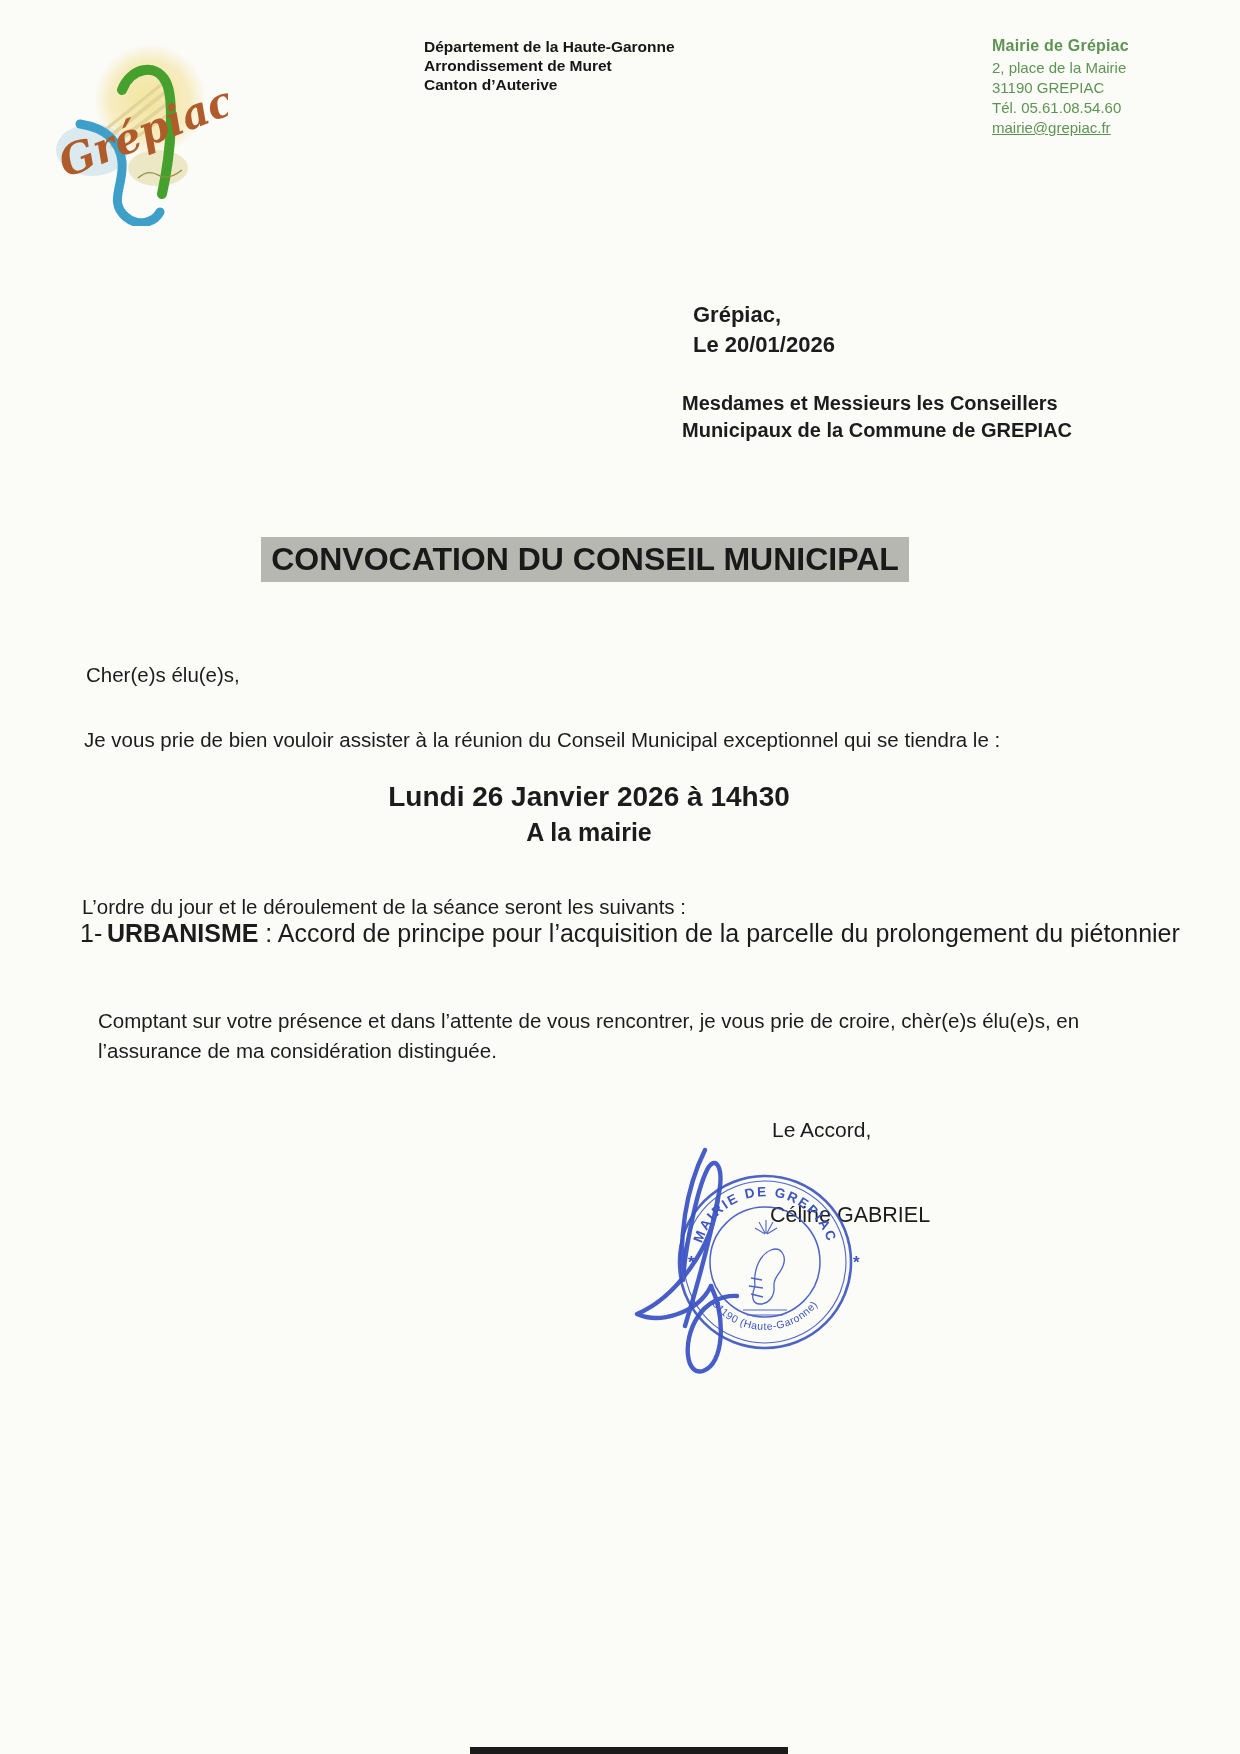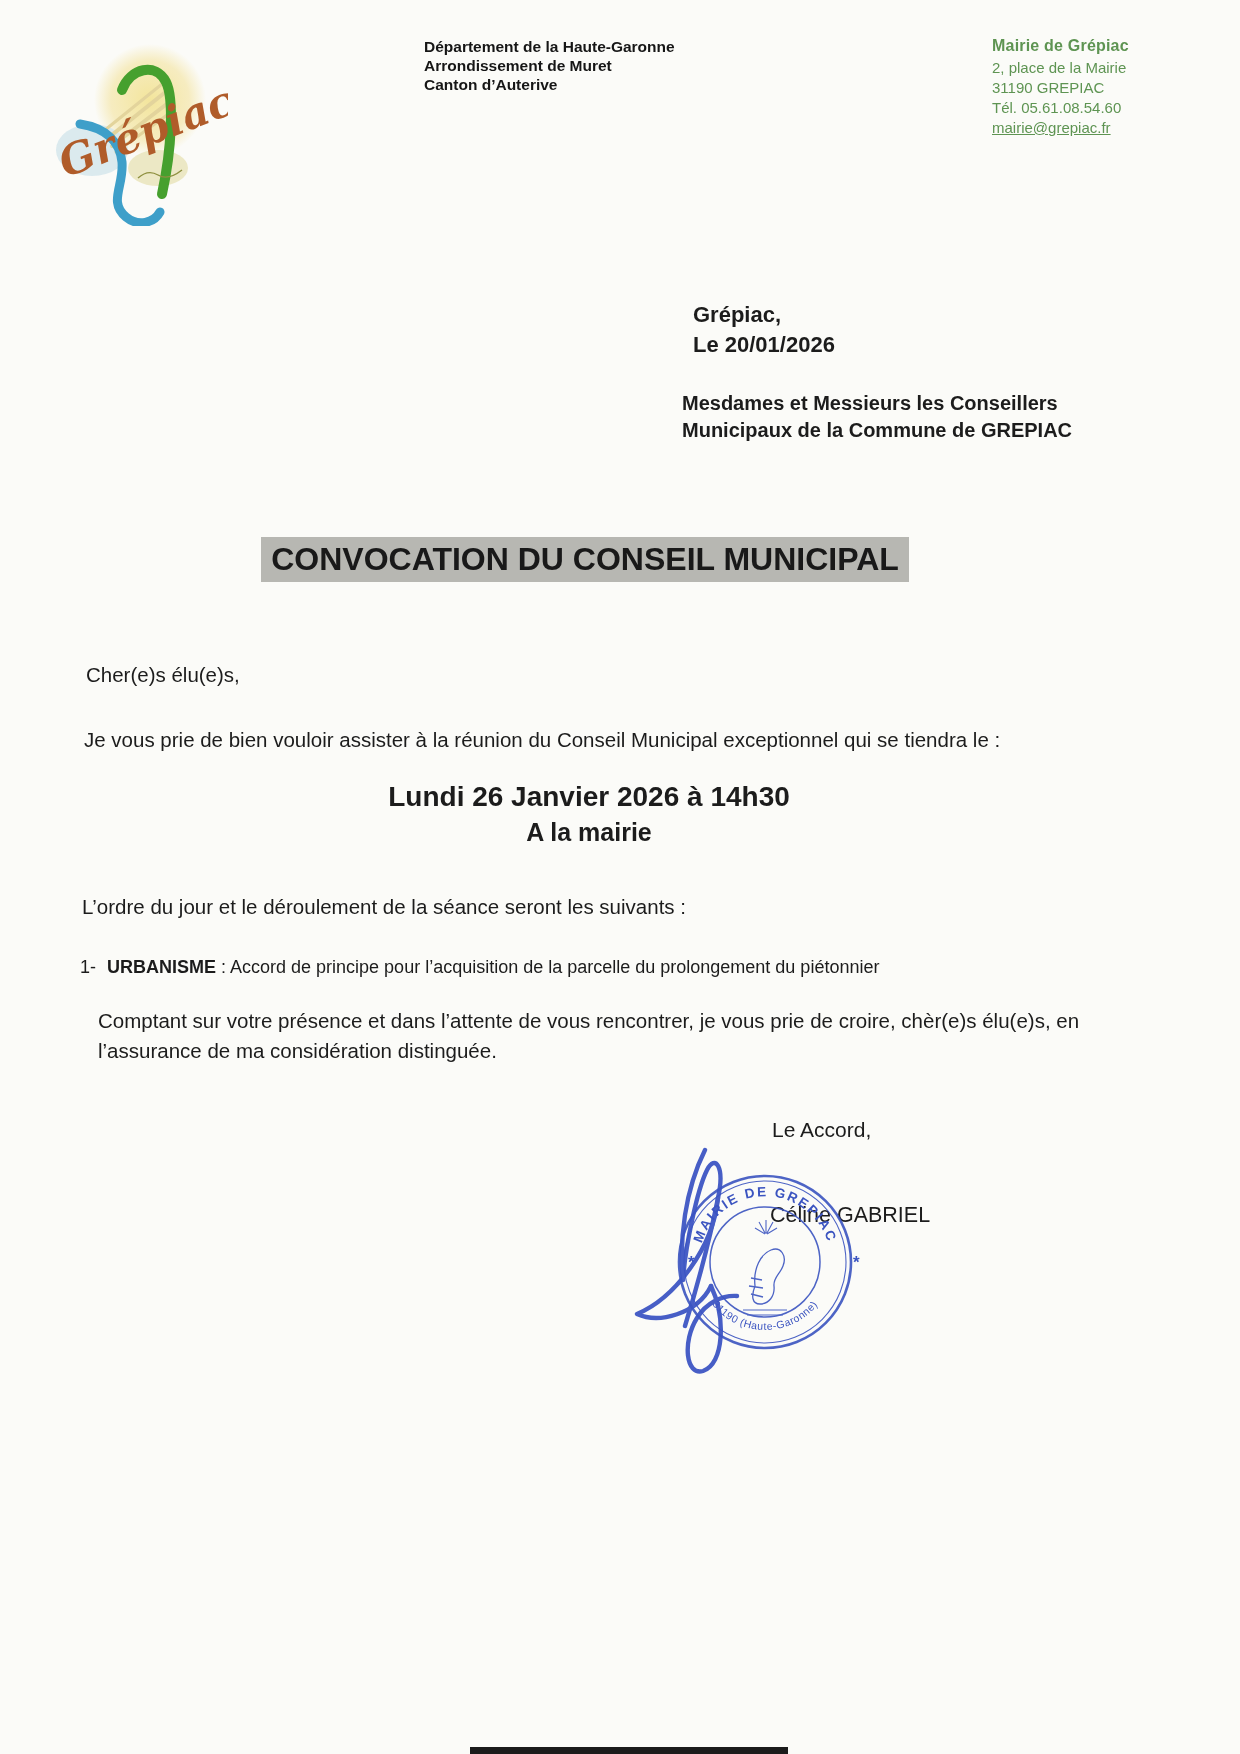--- a/index.html
+++ b/index.html
@@ -22,21 +22,21 @@
   .title-block{position:absolute;left:0;top:513px;width:1170px;text-align:center;
     font-size:32px;font-weight:bold;line-height:45px;color:#191919;margin-top:24px;}
   .hl{background:#b7b7b2;padding:0 10px;display:inline-block;}
   
   .salutation{position:absolute;left:86px;top:663px;font-size:20.5px;}
   .intro{position:absolute;left:84px;top:728px;width:1090px;font-size:20.5px;}
   .meeting{position:absolute;left:0;top:779px;width:1178px;text-align:center;font-weight:bold;}
   .meeting .dt{font-size:28px;line-height:36px;}
   .meeting .pl{font-size:25px;line-height:34px;}
   .agenda-intro{position:absolute;left:82px;top:895px;font-size:20.5px;}
-  .agenda-item{position:absolute;left:80px;top:957px;font-size:18px;white-space:nowrap;}
+  .agenda-item{position:absolute;left:80px;top:919px;font-size:25px;white-space:nowrap;}
   .agenda-item .num{display:inline-block;width:27px;}
   .agenda-item .topic{font-weight:bold;}
   .closing{position:absolute;left:98px;top:1006px;width:1040px;font-size:20.5px;line-height:30px;}
   .signoff-role{position:absolute;left:772px;top:1118px;font-size:21px;}
   .signoff-name{position:absolute;left:770px;top:1203px;font-size:21.5px;}
   
   .sig-stamp{position:absolute;left:585px;top:1128px;}
   
   .scan-bar{position:absolute;left:470px;top:1747px;width:318px;height:7px;background:#1b1b1b;}
 </style>

